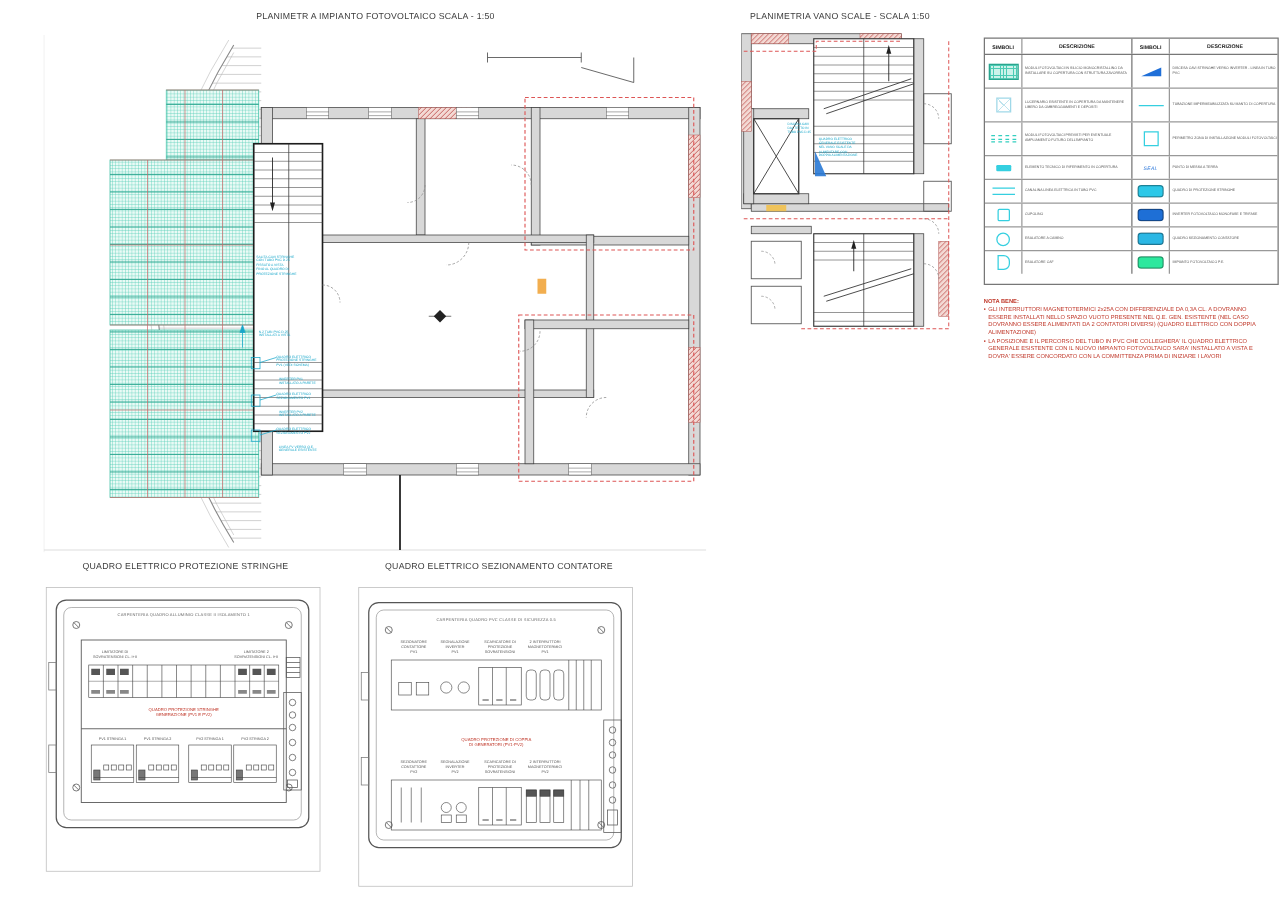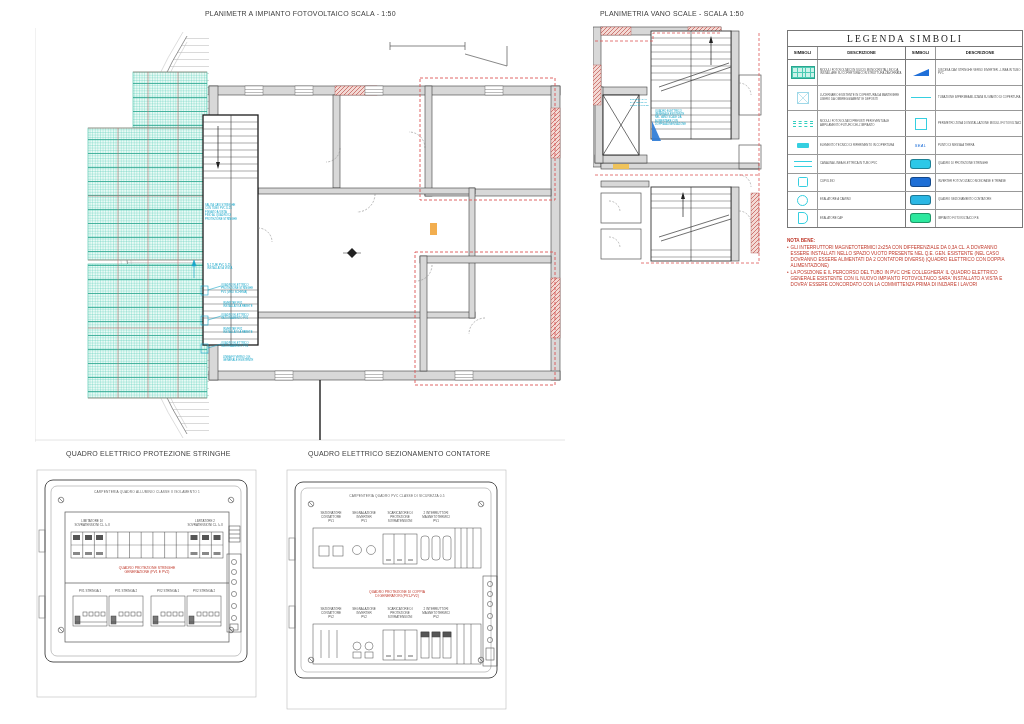--- a/index.html
+++ b/index.html
@@ -297,21 +297,20 @@
 DAL TETTO IN
 TUBO PVC D.25</div>
     <div class="abs cyan-note pre" style="left:62px;top:85px;width:44px;font-size:2.6px;">QUADRO ELETTRICO
 GENERALE ESISTENTE
 NEL VANO SCALE DA
 ALIMENTARE CON
 DOPPIA ALIMENTAZIONE</div>
   </div>
 
   <div class="abs legend">
-    <div class="lg-title">LEGENDA  SIMBOLI</div>
     <div class="lg-head">
       <div class="lc lc-sym lg-headcell">SIMBOLI</div>
       <div class="lc lc-desc lg-headcell" style="justify-content:center;">DESCRIZIONE</div>
       <div class="lc lc-sym lg-headcell">SIMBOLI</div>
       <div class="lc lc-desc lg-headcell last" style="justify-content:center;">DESCRIZIONE</div>
     </div>
     <div class="lg-row lr-tall">
       <div class="lc lc-sym">
           <span class="sym-pv-grid"></span>
         </div>

